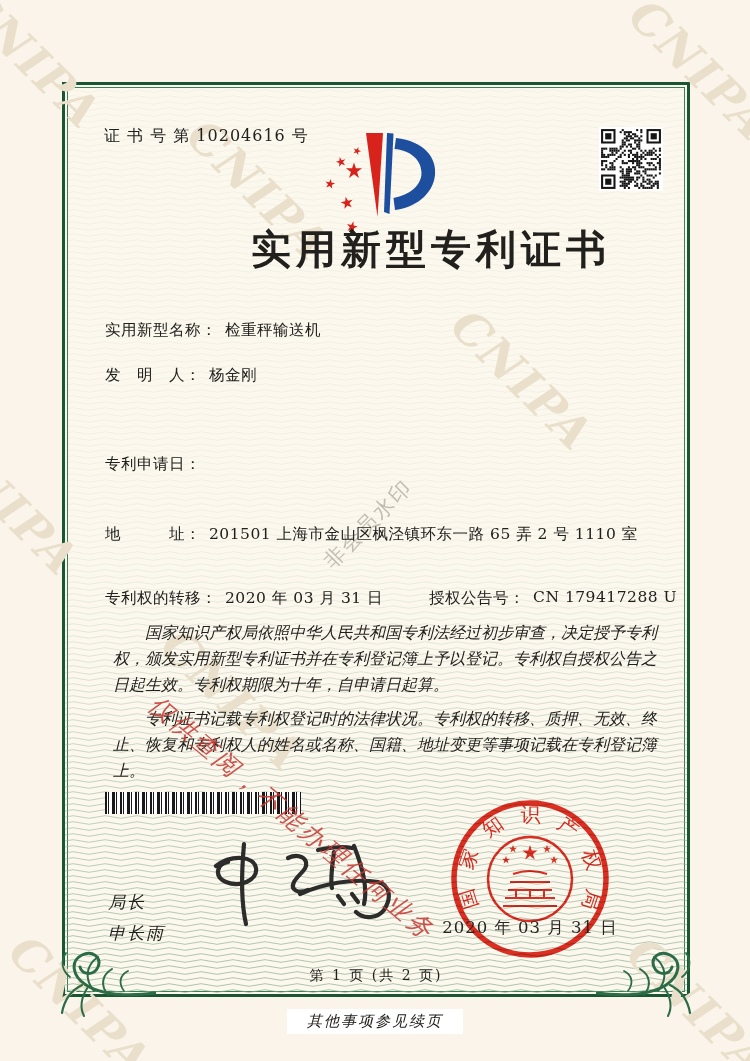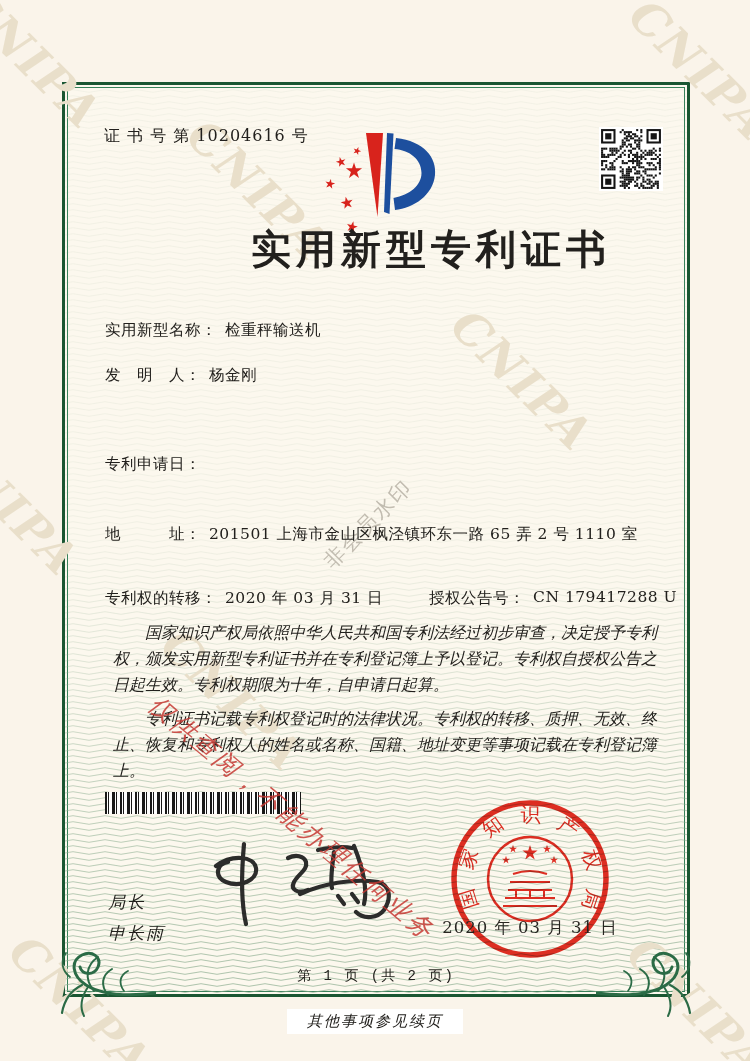--- a/index.html
+++ b/index.html
@@ -27,21 +27,21 @@
   .cert-no{left:104px;top:126px;font-size:16px;letter-spacing:1px;text-align:right;}
   .title{left:63px;top:222px;width:736px;text-align:center;font-size:40px;font-weight:bold;letter-spacing:5px;}
   .frow{left:105px;font-size:15.5px;display:flex;white-space:nowrap;letter-spacing:.5px;}
   .fvalue{margin-left:8px;}
   .pair2{margin-left:46px;}
   .body-text{left:105px;top:612px;width:560px;font-size:16px;line-height:26px;text-align:justify;font-style:italic;}
   .body-text p{margin:8px;text-indent:2em;}
   .barcode{left:105px;top:792px;width:196px;height:22px;
       background:repeating-linear-gradient(90deg,#181818 0 2px,#fdfdfd 2px 3px,#181818 3px 4px,#fdfdfd 4px 7px,#181818 7px 10px,#fdfdfd 10px 11px,#181818 11px 12px,#fdfdfd 12px 15px);}
   .signer{left:108px;font-size:17px;font-style:italic;letter-spacing:2px;margin-top:36px;}
-  .pagefoot{left:63px;top:967px;width:626px;text-align:center;font-size:14px;letter-spacing:2px;font-family:Liberation Mono, monospace;}
+  .pagefoot{left:63px;top:967px;width:626px;text-align:center;font-size:14px;letter-spacing:2px;}
   .contnote{left:0;top:1009px;width:750px;text-align:center;font-size:15px;font-style:italic;letter-spacing:2px;}
   .contnote span{background:#ffffff;padding:3px 20px;display:inline-block;}
   .seal-svg{mix-blend-mode:multiply;opacity:.95;z-index:3;}
   .sig-svg{z-index:3;}
 </style>
 </head>
 <body>
 
 <div class="page">
 

